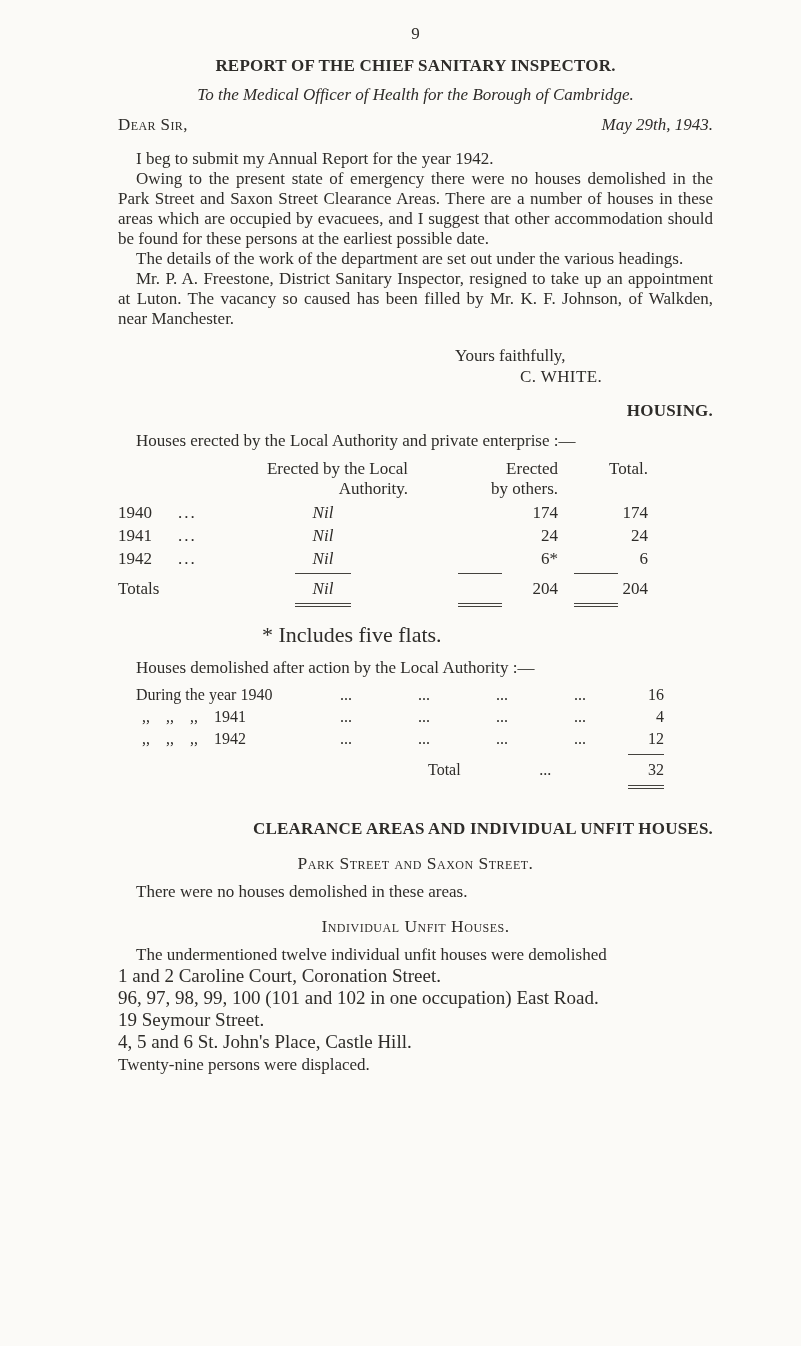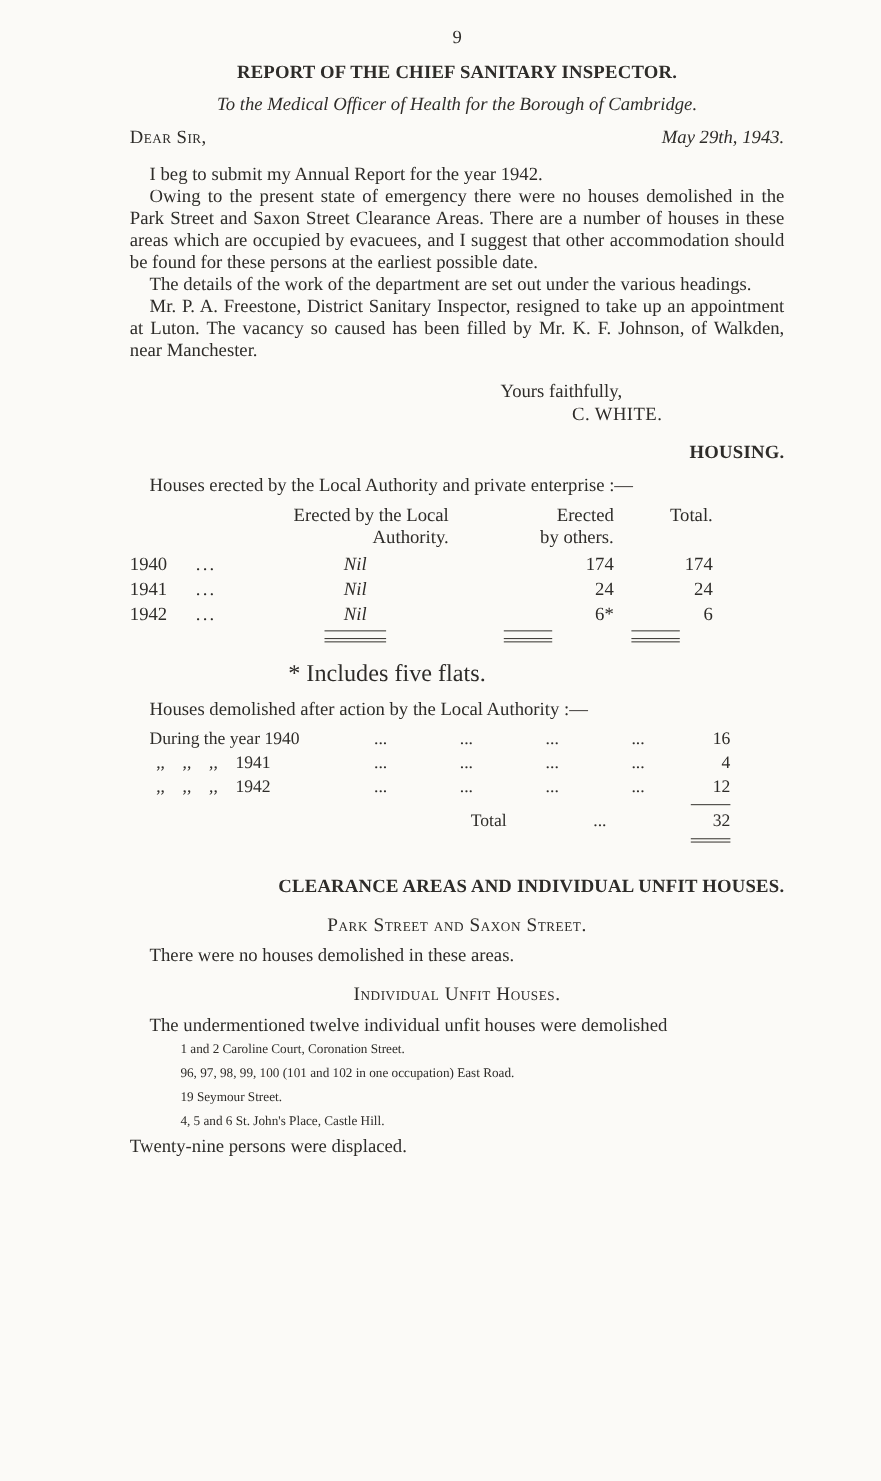--- a/index.html
+++ b/index.html
@@ -118,21 +118,21 @@
   .sum-double { width: 36px; height: 4px; border-top: 1px solid #44423e; border-bottom: 1px solid #44423e; margin: 4px 0 0 auto; }
 
   
   .subheading {
     text-align: center;
     font-variant: small-caps;
     font-size: 17.5px;
     letter-spacing: 0.5px;
     margin: 14px 0 8px 0;
   }
-  .address { font-size: 12px; line-height: 22px; margin-left: 46px; }
+  .address { font-size: 19px; line-height: 22px; }
   .closing { font-size: 17px; line-height: 22px; margin-top: 1px; }
 </style>
 </head>
 <body>
 
 <div class="page">
 
   <div class="page-number">9</div>
 
   <div class="title">REPORT OF THE CHIEF SANITARY INSPECTOR.</div>
@@ -198,20 +198,26 @@
         <td>
             <div class="rule r-c2"></div>
           </td>
         <td>
             <div class="rule r-c3"></div>
           </td>
         <td>
             <div class="rule r-c4"></div>
           </td>
       </tr>
+      <tr>
+        <td class="year-cell">Totals</td>
+        <td class="nil-cell">Nil</td>
+        <td class="others-cell">204</td>
+        <td class="total-cell">204</td>
+      </tr>
       <tr class="rule-row">
         <td></td>
         <td>
             <div class="double d-c2"></div>
           </td>
         <td>
             <div class="double d-c3"></div>
           </td>
         <td>
             <div class="double d-c4"></div>

